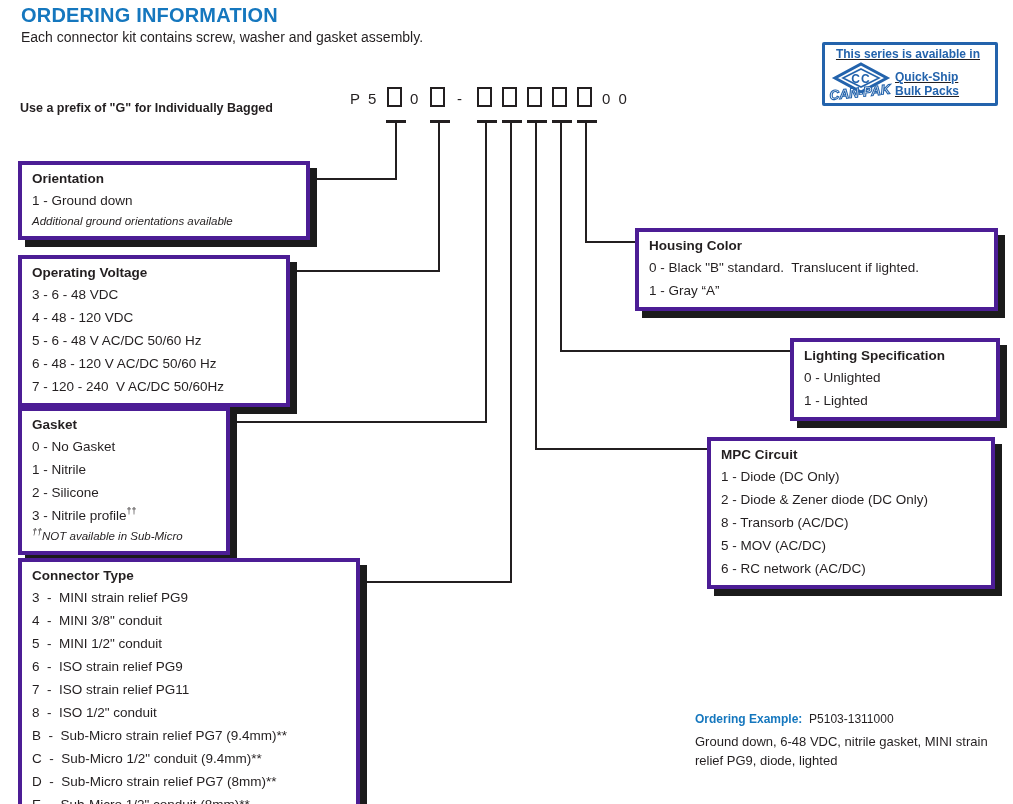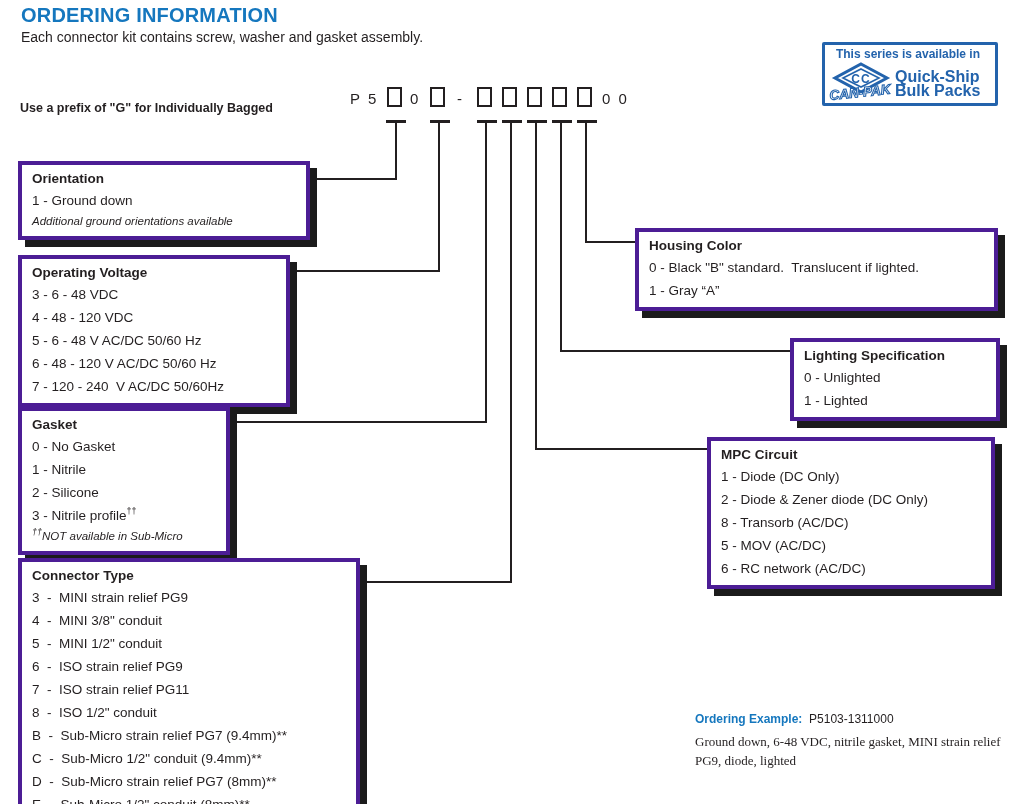--- a/index.html
+++ b/index.html
@@ -8,24 +8,24 @@
     position:relative; width:1013px; height:804px; background:#fff; overflow:hidden;
     font-family:"Liberation Sans", sans-serif; color:#231F20;
   }
   
   .title { position:absolute; left:21px; top:4px; font-size:20px; font-weight:bold; color:#1577BE; letter-spacing:.2px; }
   .subtitle { position:absolute; left:21px; top:29px; font-size:14px; }
   .prefix-note { position:absolute; left:20px; top:101px; font-size:12.5px; font-weight:bold; }
 
   
   .badge { position:absolute; left:822px; top:42px; width:176px; height:64px;
-    border:3px solid #2363AC; border-radius:2px; padding:2px 8px 0 4px; }
+    border:3px solid #2363AC; border-radius:2px; padding:2px 8px 0 4px;text-decoration:underline; }
   .badge-line1 { text-align:center; font-size:12px; font-weight:bold; color:#2363AC; }
   .badge-row { display:flex; align-items:center; gap:2px; margin-top:0px; }
-  .badge-text { font-size:16px; font-weight:bold; color:#2363AC; line-height:14px; }
+  .badge-text { font-size:12px; font-weight:bold; color:#2363AC; line-height:14px; }
 
   
   .pn { position:absolute; left:350px; top:87px; width:290px; height:26px; }
   .pn span { position:absolute; top:0; font-size:15px; line-height:24px; white-space:pre; letter-spacing:2px; }
   .pn-box { position:absolute; top:0; width:15px; height:20px; border:2px solid #231F20; background:#fff; }
 
   
   .hline, .vline, .tbar { position:absolute; background:#231F20; }
   .hline { height:2px; } .vline { width:2px; } .tbar { height:3px; width:20px; top:120px; }
 
@@ -34,21 +34,21 @@
     box-shadow:7px 7px 0 #1b1b1b; padding:5px 10px 7px 10px; }
   .ibox .ititle { font-size:13.5px; font-weight:bold; line-height:17px; }
   .ibox .item { font-size:13.5px; line-height:18.5px; white-space:pre; }
   .ibox .item sup { font-size:9px; }
   .ibox .footnote { font-size:11.5px; font-style:italic; line-height:15px; white-space:pre; }
   .ibox .footnote sup { font-size:9px; }
 
   
   .ex-line { position:absolute; left:695px; top:712px; font-size:12px; white-space:pre; }
   .ex-label { color:#1577BE; font-weight:bold; }
-  .ex-desc { position:absolute; left:695px; top:732px; width:314px; font-size:13px; line-height:19px;font-family:Liberation Serif, serif; }
+  .ex-desc { position:absolute; left:695px; top:732px; width:314px; font-size:13px; line-height:19px; }
 </style>
 </head>
 <body>
 
 <div id="page">
 
   <div class="title">ORDERING INFORMATION</div>
   <div class="subtitle">Each connector kit contains screw, washer and gasket assembly.</div>
   <div class="prefix-note">Use a prefix of "G" for Individually Bagged</div>
 

